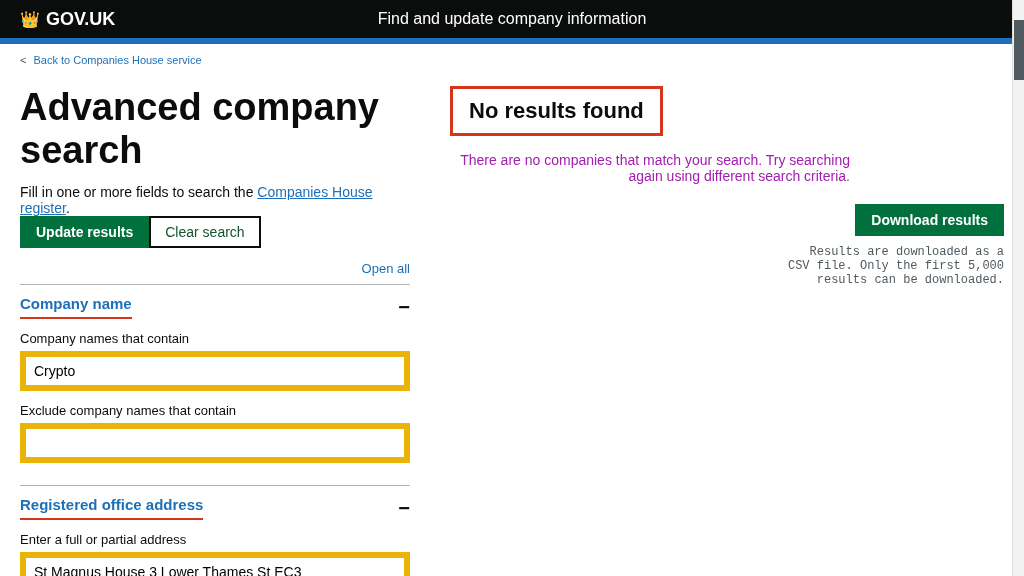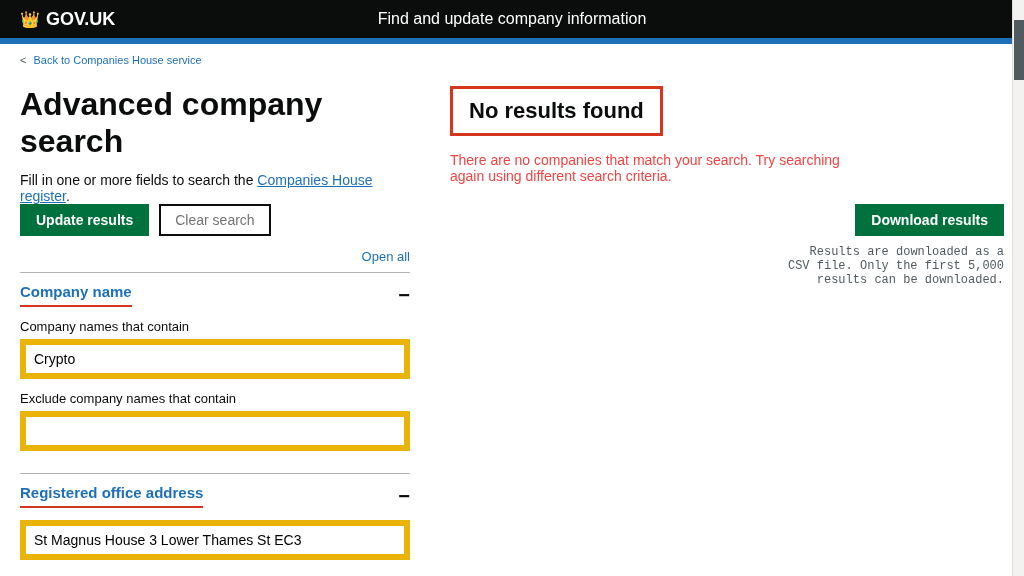--- a/index.html
+++ b/index.html
@@ -62,51 +62,50 @@
       max-width: 1024px;
     }
 
     
     .left-panel {
       width: 390px;
       flex-shrink: 0;
     }
 
     .page-title {
-      font-size: 32px;
+      font-size: 38px;
       font-weight: bold;
       margin-bottom: 12px;
       margin-top: 10px;
     }
 
     .page-subtitle {
       font-size: 14px;
       margin-bottom: 0;
     }
     .page-subtitle a { color: #1d70b8; }
 
     
     .btn-row {
       display: flex;
-      gap: 10px;
       margin-bottom: 12px;
       align-items: center;
     }
     .btn-green {
       background: #00703c;
       color: #fff;
       border: none;
       padding: 8px 16px;
       font-size: 14px;
       font-weight: bold;
       cursor: pointer;
     }
     .btn-clear {
       background: #fff;
-      color: #737373;
+      color: #14532d;
       border: 2px solid #0b0c0c;
       padding: 6px 14px;
       font-size: 14px;
       cursor: pointer;
     }
 
     
     .open-all {
       text-align: right;
       margin-bottom: 8px;
@@ -173,22 +172,23 @@
     }
     .no-results-title {
       font-size: 22px;
       font-weight: bold;
       color: #0b0c0c;
     }
 
     .no-results-text {
       font-size: 14px;
       margin-bottom: 20px;
-      color: #ef4444;
+      color: #a21caf;
       max-width: 400px;
+      text-align: right;
     }
 
     
     .download-row {
       display: flex;
       flex-direction: column;
       align-items: flex-end;
       margin-bottom: 8px;
     }
     .btn-download {
@@ -279,20 +279,21 @@
 
       <div class="field-label">Exclude company names that contain</div>
       <input type="text" class="text-input" style="">
     </div>
 
     <div class="section-header">
       <span class="section-header-label">Registered office address</span>
       <span class="section-toggle">−</span>
     </div>
     <div class="section-content">
+      <div class="field-label">Enter a full or partial address</div>
       <input type="text" class="text-input" value="St Magnus House 3 Lower Thames St EC3" style="">
     </div>
 
     <div class="section-header incorporation-section">
       <span class="section-header-label">Incorporation date</span>
       <span class="section-toggle">+</span>
     </div>
 
   </div>
 

